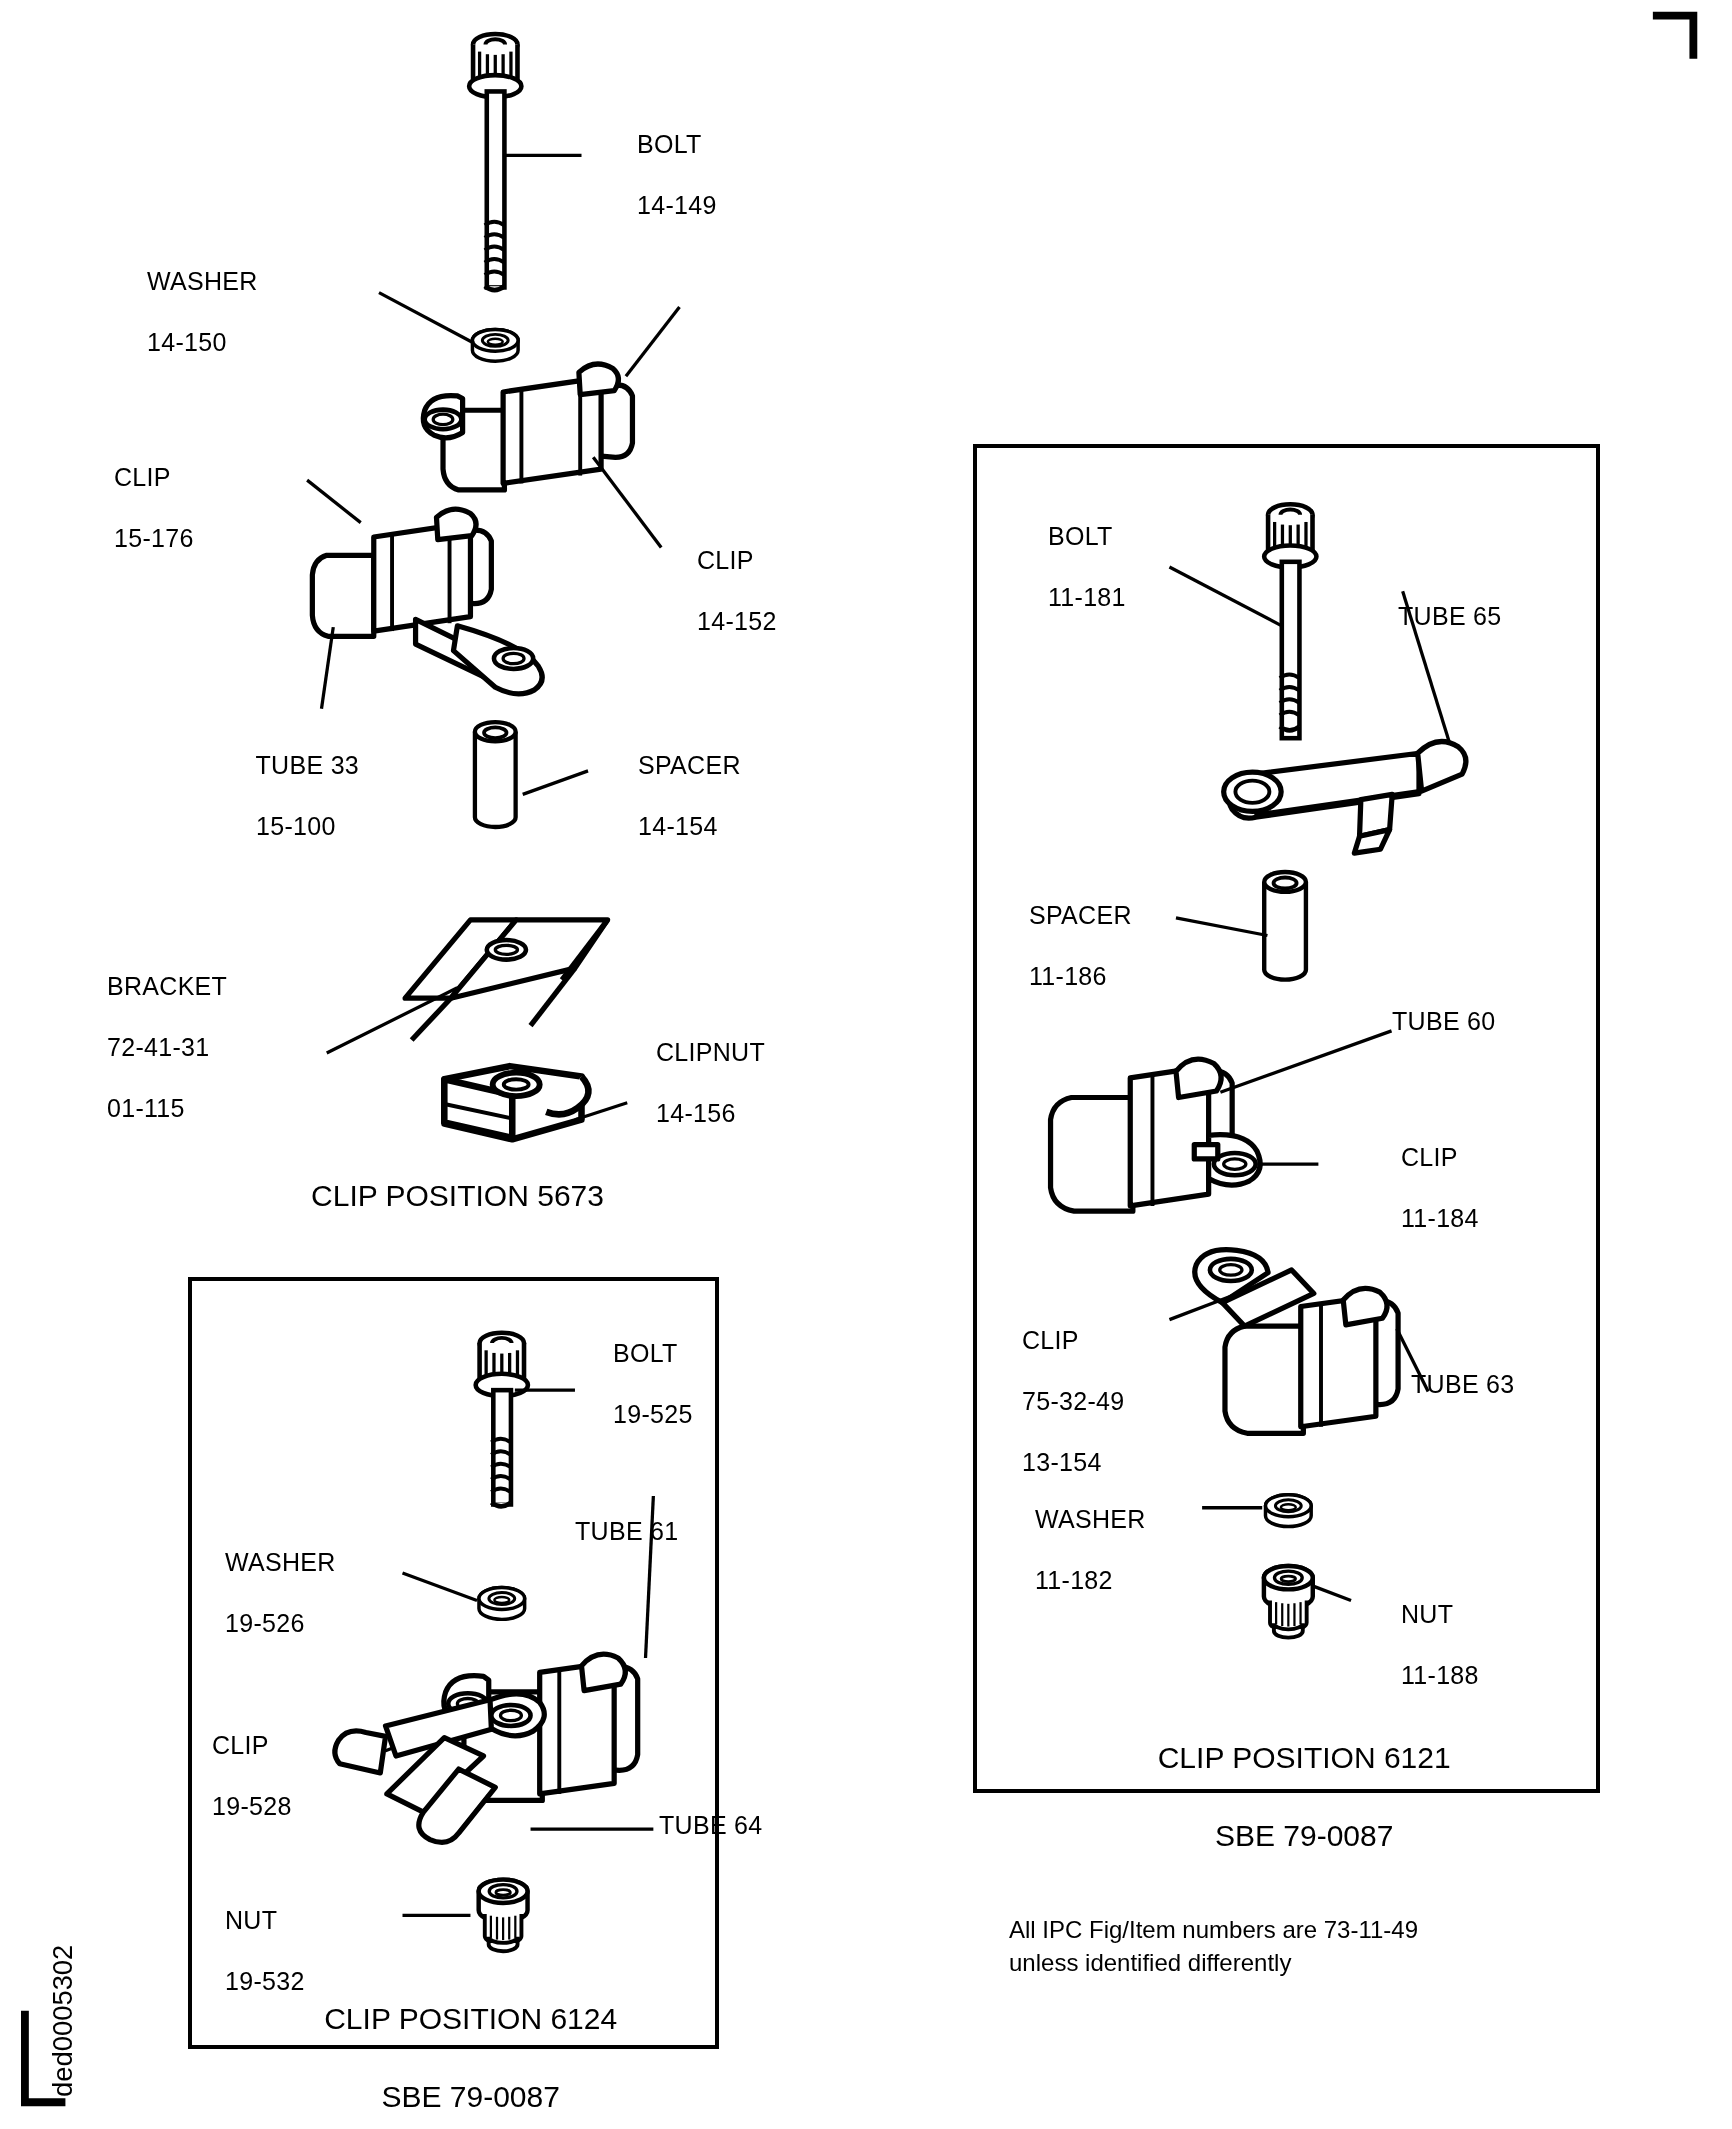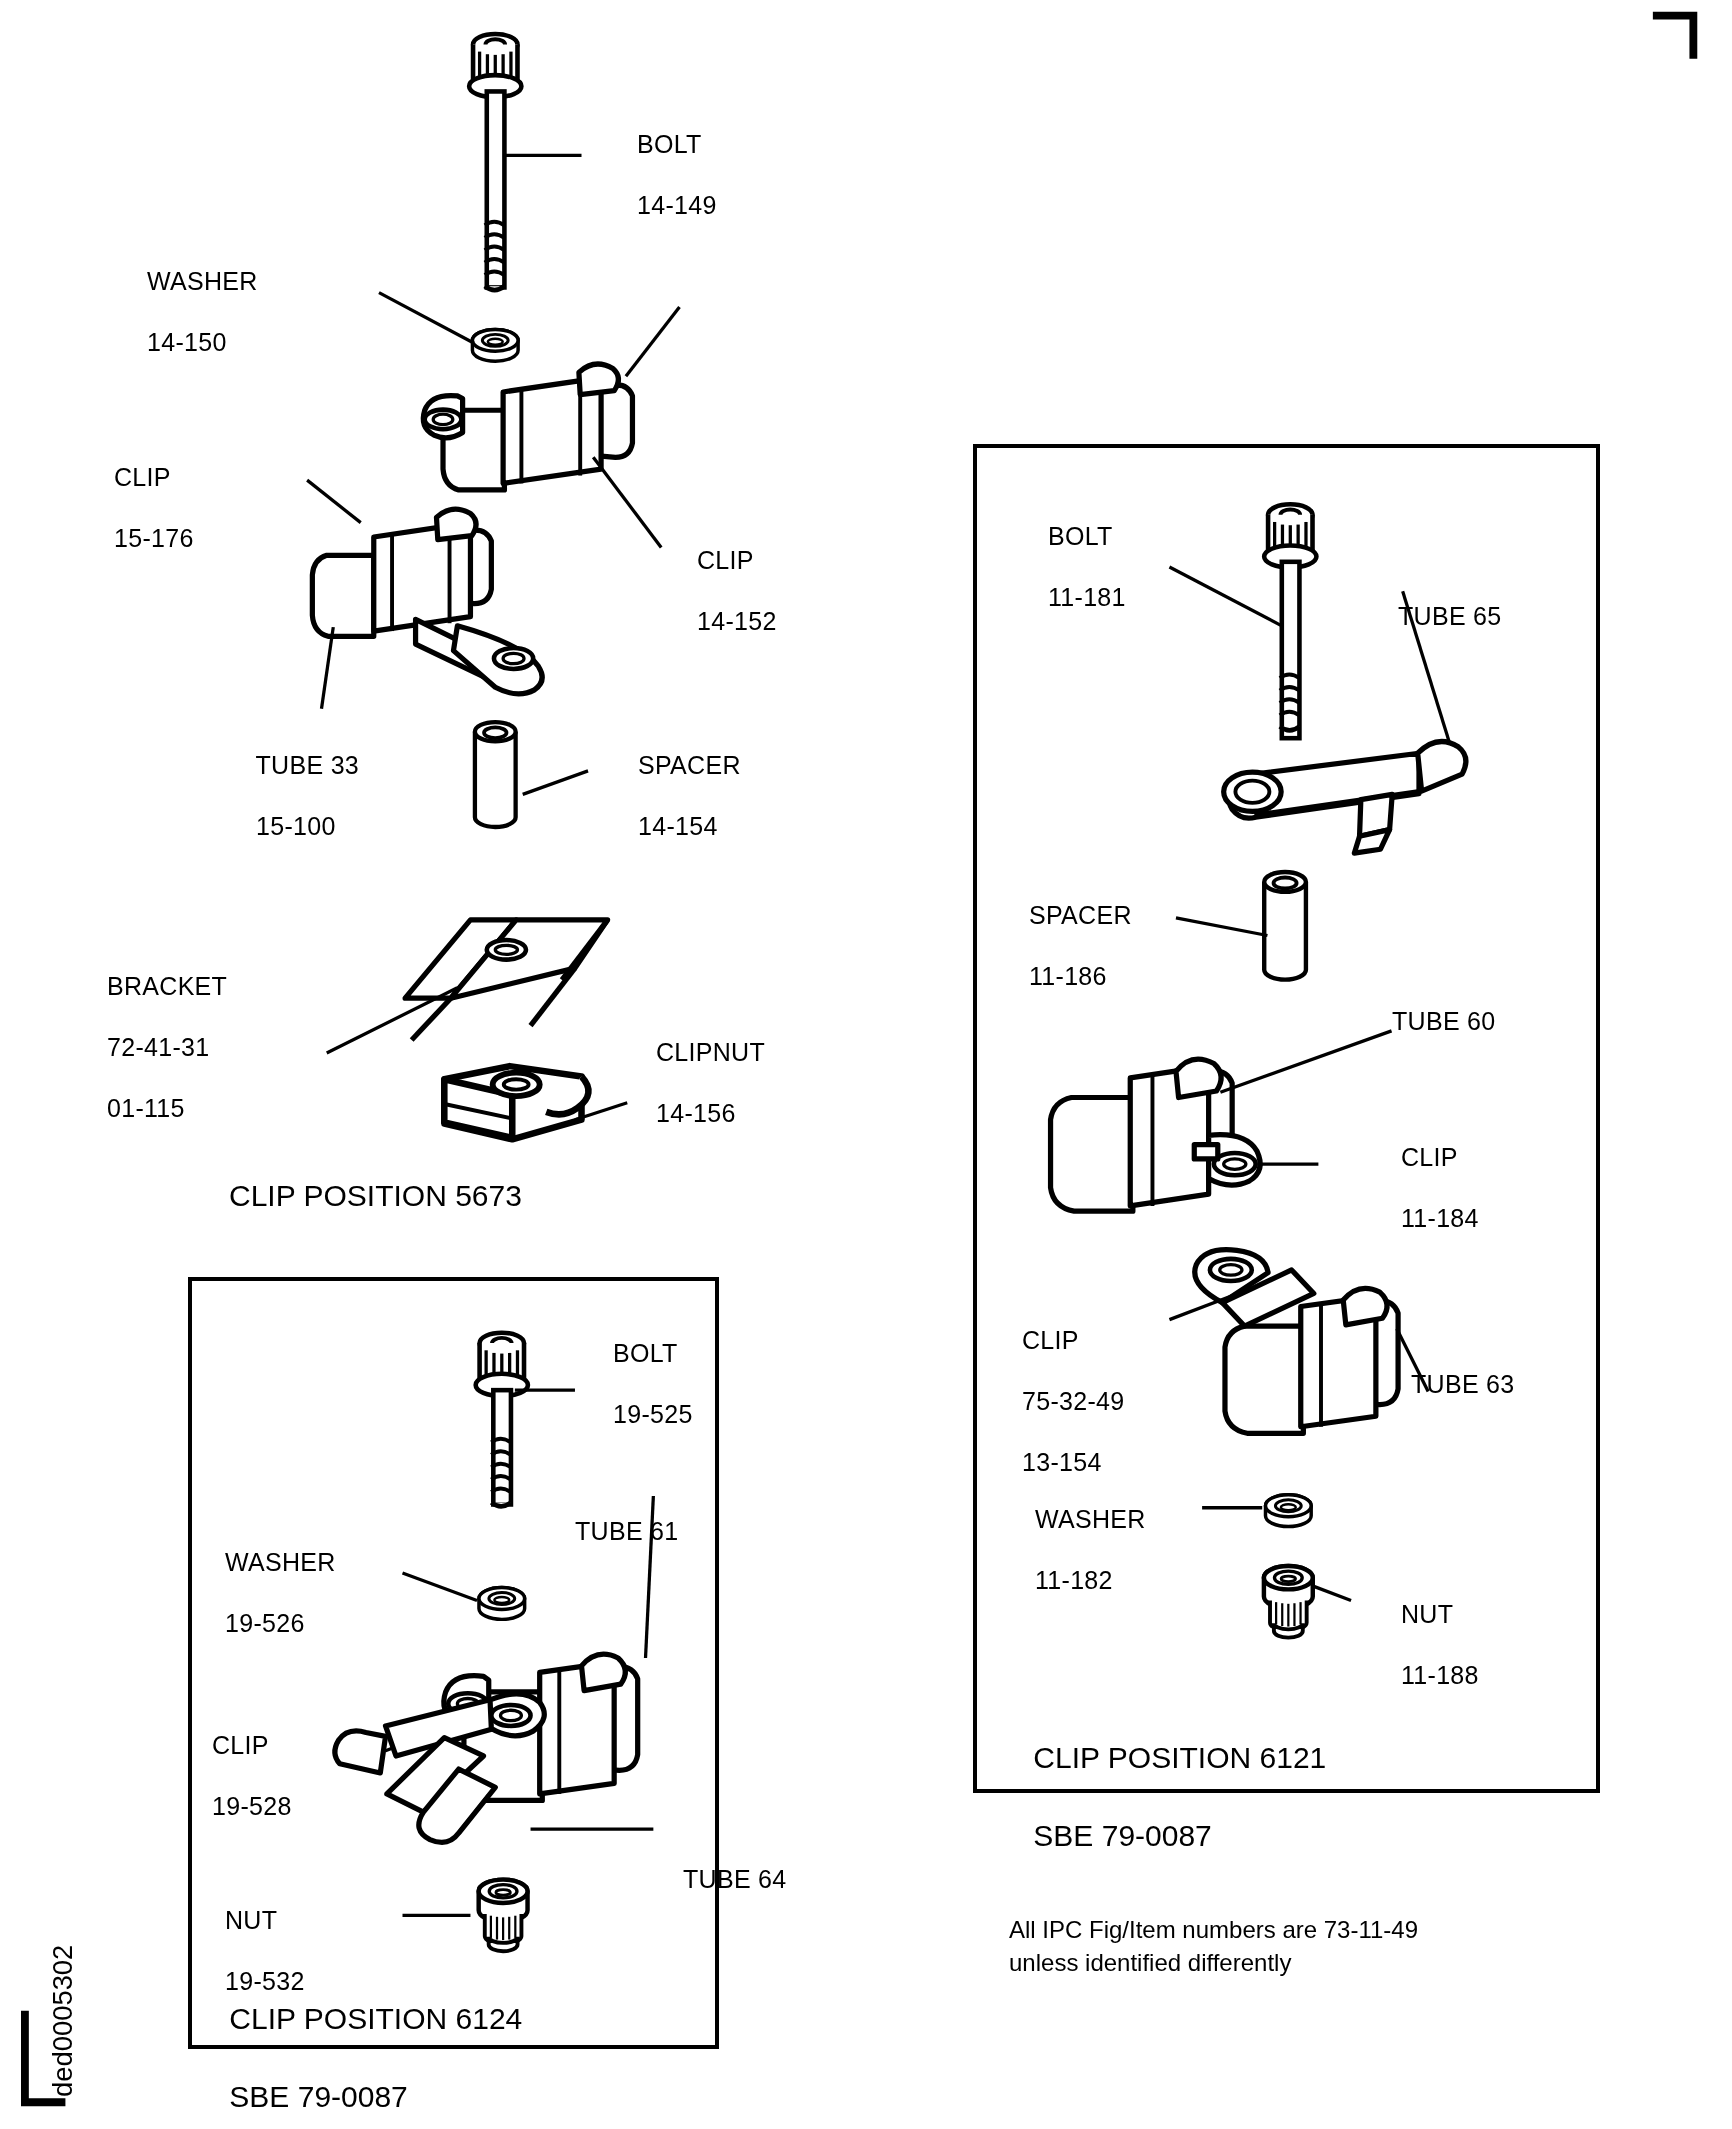--- a/index.html
+++ b/index.html
@@ -3,21 +3,21 @@
 <meta charset="utf-8">
 <style>
   html,body{margin:0;padding:0;background:#fff;}
   body{width:1732px;height:2129px;position:relative;overflow:hidden;
        font-family:"Liberation Sans","DejaVu Sans",sans-serif;color:#000;}
   #stage{position:absolute;left:0;top:0;width:1732px;height:2129px;}
   svg.art{position:absolute;left:0;top:0;width:1732px;height:2129px;pointer-events:none;}
   .lbl{position:absolute;font-size:25px;line-height:1.22;letter-spacing:0.3px;
        white-space:pre;font-weight:400;}
   .lbl.rt{text-align:left;}
-  .cap{position:absolute;font-size:30px;line-height:1.30;text-align:left;white-space:pre;}
+  .cap{position:absolute;font-size:30px;line-height:1.30;text-align:center;white-space:pre;}
   .note{position:absolute;font-size:24px;line-height:1.36;white-space:pre;}
   .boxframe{position:absolute;border:4.6px solid #000;box-sizing:border-box;background:transparent;}
   .vtext{position:absolute;font-size:27.4px;white-space:nowrap;
          transform-origin:0 0;transform:rotate(-90deg);}
 </style>
 </head>
 <body>
 
 <div id="stage">
 
@@ -335,21 +335,21 @@
     <span>19-526</span>
   </div>
 
   <div class="lbl" style="left:575px;top:1516px;">TUBE 61</div>
 
   <div class="lbl rt" style="left:183px;top:1699px;width:196px;">
     <span>CLIP</span><br>
     <span>19-528</span>
   </div>
 
-  <div class="lbl" style="left:659px;top:1864px;margin-left:24px;">TUBE 64</div>
+  <div class="lbl" style="left:659px;top:1810px;">TUBE 64</div>
 
   <div class="lbl rt" style="left:196px;top:1874px;width:204px;">
     <span>NUT</span><br>
     <span>19-532</span>
   </div>
 
   <div class="cap" style="left:196px;top:1960px;width:516px;">
     <span>CLIP POSITION 6124</span><br>
     <span>SBE 79-0087</span>
   </div>

